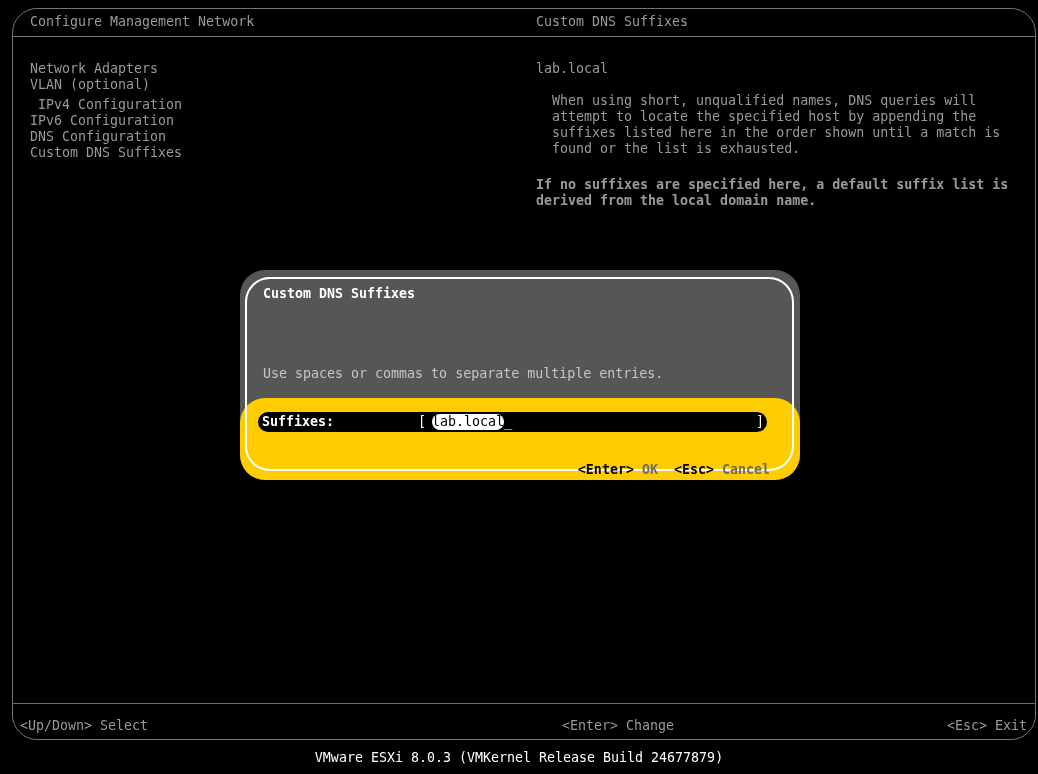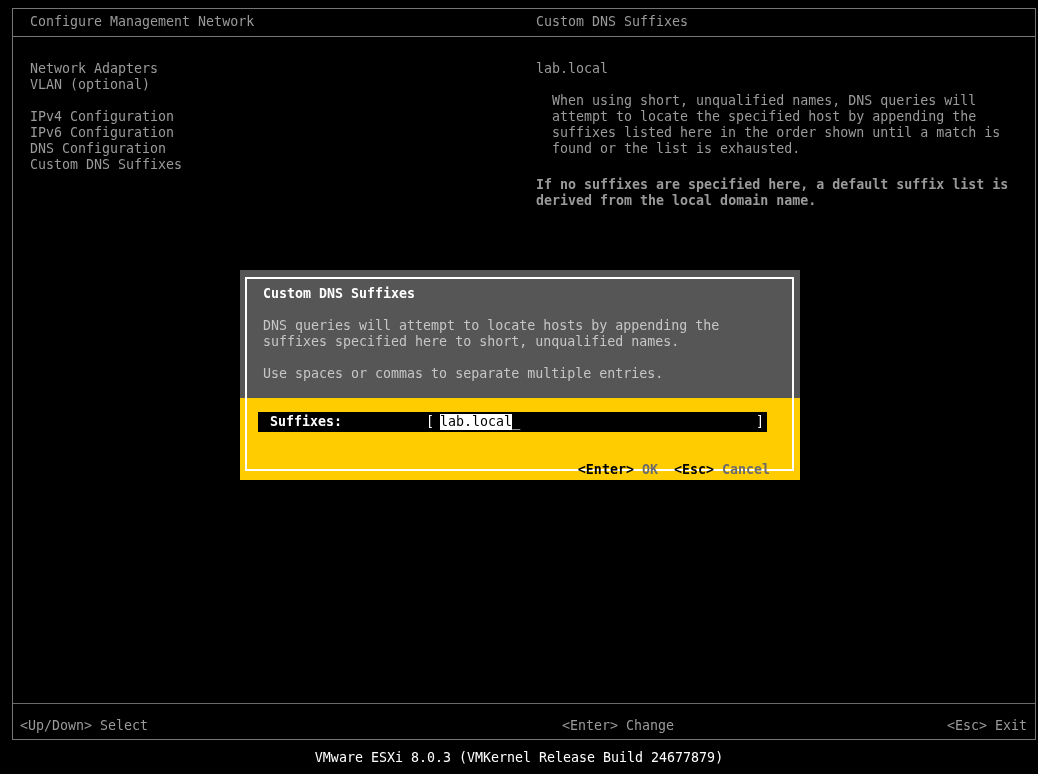--- a/index.html
+++ b/index.html
@@ -1,15 +1,15 @@
 <!DOCTYPE html>
 <html><head>
 <meta charset="utf-8">
 <style>
-  * { box-sizing: border-box; }
+  * { box-sizing: border-box; border-radius: 25px; }
   html, body { margin: 0; padding: 0; background: #000; }
   .screen {
     position: relative;
     width: 1038px; height: 774px;
     background: #000;
     font-family: "DejaVu Sans Mono", "Liberation Mono", monospace;
     font-size: 13.3px;
     line-height: 16px;
     color: #9a9a9a;
     overflow: hidden;
@@ -21,21 +21,21 @@
     border: 1px solid #767676;
   }
   .hdr-left  { position: absolute; left: 17px; top: 5px; white-space: pre; }
   .hdr-right { position: absolute; left: 523px; top: 5px; white-space: pre; }
   .hdr-divider {
     position: absolute; left: 0; right: 0; top: 27px;
     border-top: 1px solid #767676;
   }
   .menu { position: absolute; left: 17px; top: 52px; }
   .menu-item { white-space: pre; }
-  .menu-item.gap-above { margin-top: 16px; }
+  .menu-item.gap-above { margin-top: 4px; text-align: right; }
   .info { position: absolute; left: 523px; top: 52px; width: 492px; }
   .info-current { white-space: pre; }
   .info-para1 { position: absolute; left: 16px; top: 32px; white-space: pre-line; }
   .info-para2 { position: absolute; left: 0; top: 116px; white-space: pre-line; font-weight: bold; }
 
   .status-divider {
     position: absolute; left: 0; right: 0; top: 694px;
     border-top: 1px solid #6a6a6a;
   }
   .status-left   { position: absolute; left: 7px;  top: 709px; white-space: pre; }
@@ -74,21 +74,21 @@
     position: absolute; left: 23px; top: 96px;
     color: #c6c6c6; white-space: pre;
   }
   .input-bar {
     position: absolute; left: 18px; top: 142px;
     width: 509px; height: 20px;
     background: #000;
     display: flex; align-items: center;
     white-space: pre;
   }
-  .f-label { color: #ffffff; font-weight: bold; padding-left: 12px; }
+  .f-label { color: #ffffff; font-weight: bold; padding-left: 4px; }
   .f-sp1 { width: 84px; flex: 0 0 auto; }
   .f-open { color: #ffffff; margin-right: 6px; }
   .f-value { background: #ffffff; color: #000000; }
   .f-cursor { color: #ffffff; }
   .f-fill { flex: 1 1 auto; }
   .f-close { color: #ffffff; padding-right: 3px; }
   .dialog-actions {
     position: absolute; top: 176px; right: 30px;
     white-space: pre; font-weight: bold;
   }
@@ -130,22 +130,20 @@
     <div class="status-left">&lt;Up/Down&gt; Select</div>
     <div class="status-center">&lt;Enter&gt; Change</div>
     <div class="status-right">&lt;Esc&gt; Exit</div>
   </div>
 
   <div class="dialog">
     <div class="dialog-yellow"></div>
     <div class="dialog-border"></div>
 
     <div class="dialog-title">Custom DNS Suffixes</div>
-    <div class="dialog-body">DNS queries will attempt to locate hosts by appending the
-suffixes specified here to short, unqualified names.</div>
     <div class="dialog-note">Use spaces or commas to separate multiple entries.</div>
 
     <div class="input-bar">
       <span class="f-label">Suffixes:</span>
       <span class="f-sp1"></span>
       <span class="f-open">[</span>
       <span class="f-value">lab.local</span>
       <span class="f-cursor">_</span>
       <span class="f-fill"></span>
       <span class="f-close">]</span>

